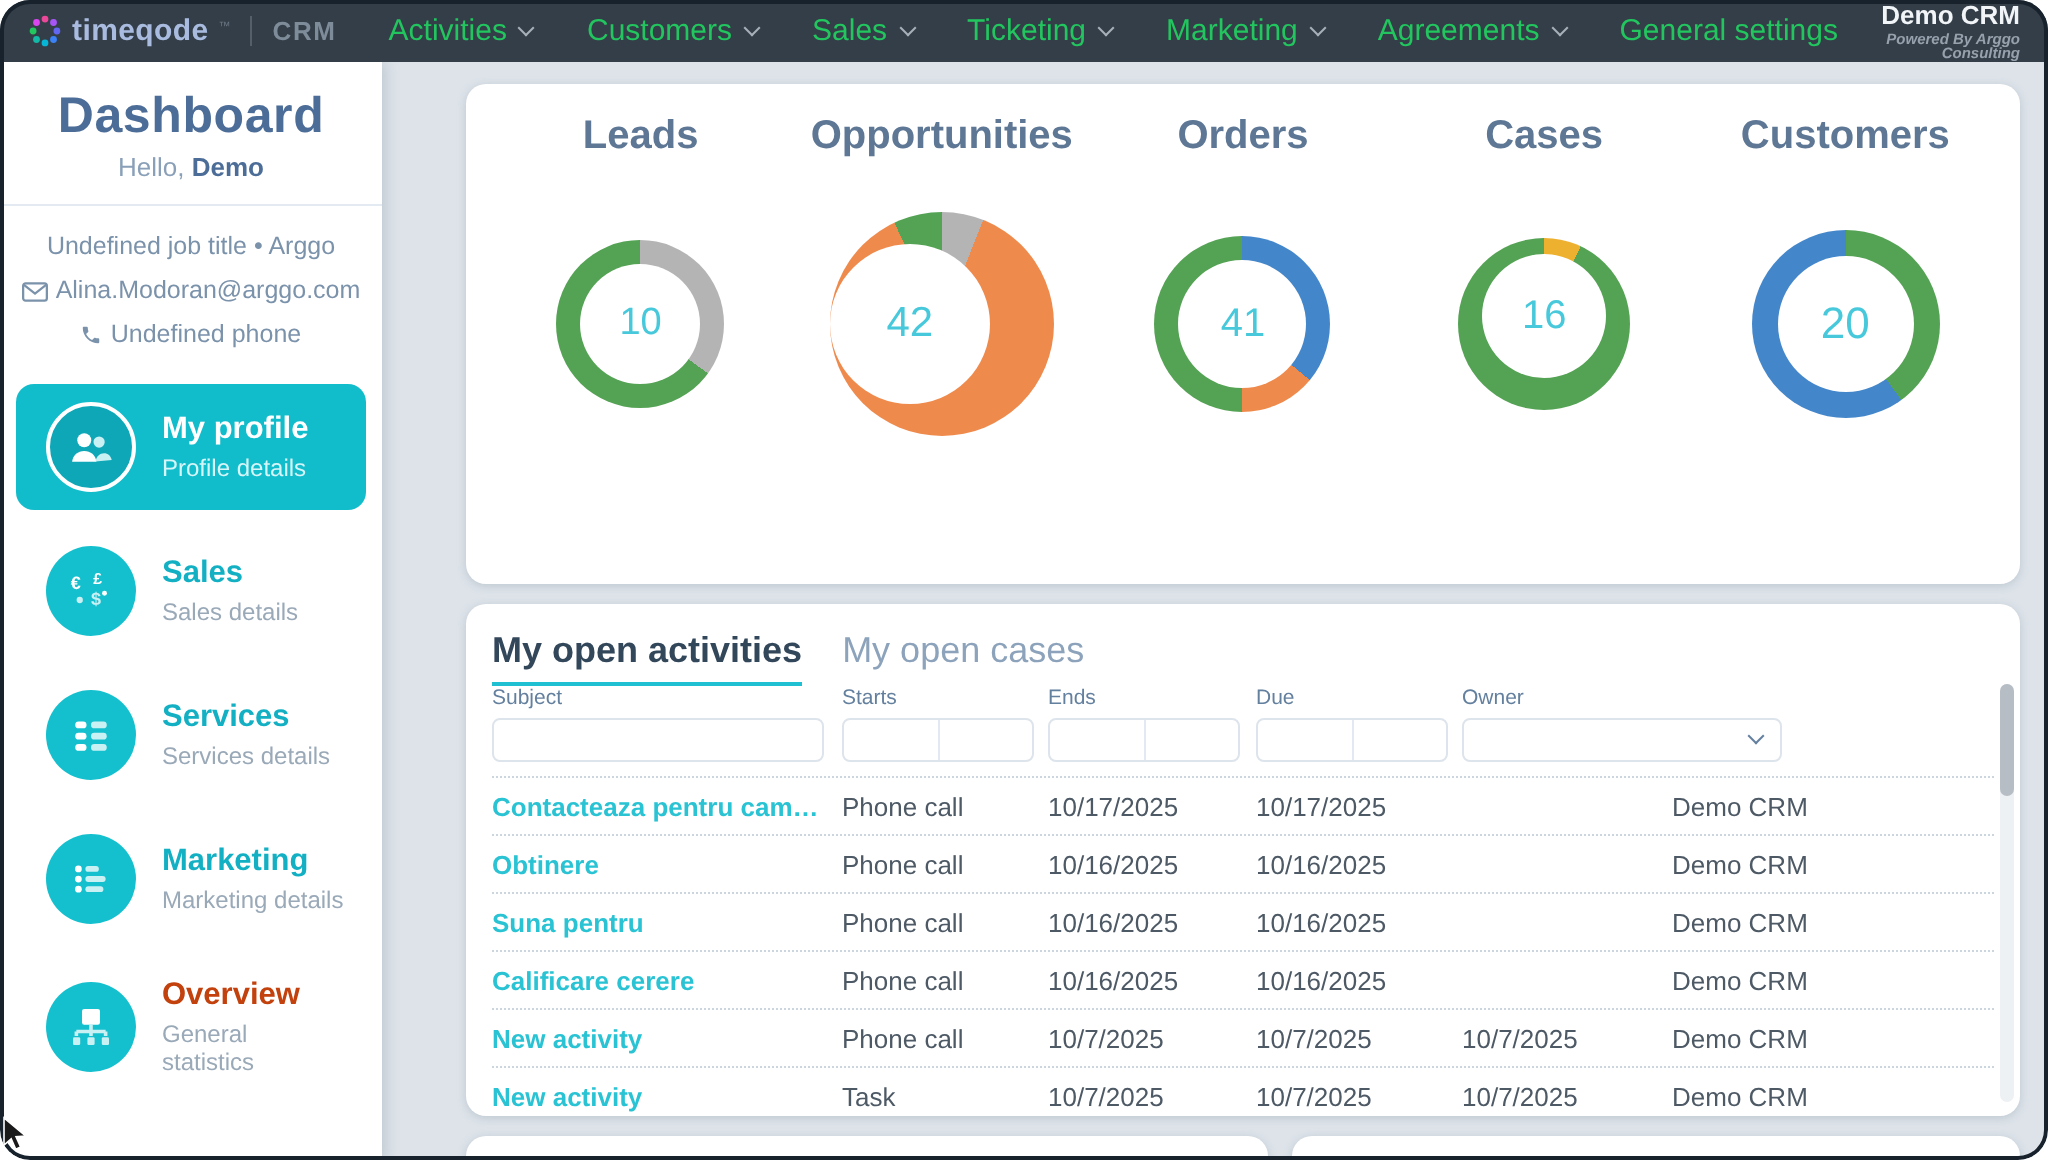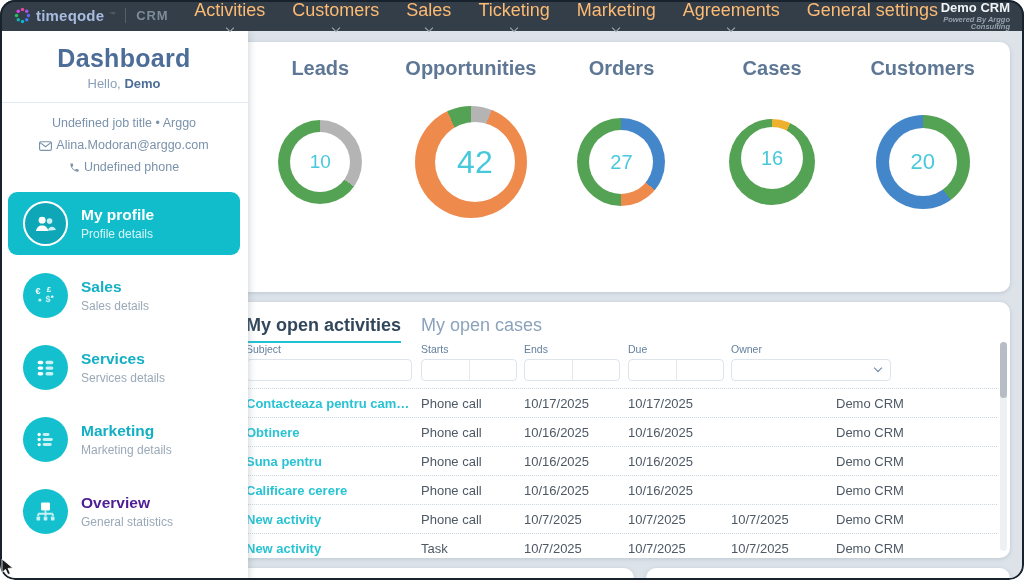--- a/index.html
+++ b/index.html
@@ -7,28 +7,28 @@
   .frame::after{content:"";position:absolute;inset:0;border-radius:15px;box-shadow:inset 0 0 0 2px #18222c;pointer-events:none;z-index:90;}
 
   
   .navbar{position:absolute;top:0;left:0;right:0;height:31px;background:#333e48;display:flex;align-items:center;padding:0 14px;z-index:10;box-sizing:border-box;}
   .brand{display:flex;align-items:center;gap:5px;cursor:pointer;}
   .brand-name{color:#a9bce0;font-size:15px;font-weight:700;letter-spacing:.2px;}
   .brand-mark{color:#6b7683;font-size:6px;align-self:flex-start;margin-top:4px;}
   .brand-sep{width:1px;height:15px;background:#555f6a;margin:0 5px;}
   .brand-suffix{color:#7e8b99;font-weight:700;font-size:13px;letter-spacing:.8px;}
   .nav-menu{display:flex;gap:27px;margin-left:26px;flex:1;}
-  .nav-item{color:#fdba74;font-size:18px;display:flex;align-items:center;gap:7px;cursor:pointer;white-space:nowrap;flex-direction:column;}
+  .nav-item{color:#22c55e;font-size:15px;display:flex;align-items:center;gap:7px;cursor:pointer;white-space:nowrap;}
   .chev{width:5px;height:5px;border-right:1.6px solid #a7b0b9;border-bottom:1.6px solid #a7b0b9;transform:rotate(45deg);margin-top:-3px;flex:none;}
   .nav-right{margin-left:auto;text-align:right;line-height:1;}
   .account-name{color:#f2f5f8;font-size:13px;font-weight:600;}
   .powered{color:#97a1ad;font-size:7.5px;font-style:italic;font-weight:700;margin-top:2px;}
 
   
-  .sidebar{position:absolute;top:31px;left:0;width:248px;bottom:0;background:#fff;box-shadow:2px 0 6px rgba(120,135,150,.28);z-index:5;}
+  .sidebar{position:absolute;top:31px;left:0;width:191px;bottom:0;background:#fff;box-shadow:2px 0 6px rgba(120,135,150,.28);z-index:5;}
   .sidebar-title{color:#4c6d97;font-size:25px;font-weight:800;text-align:center;margin:13px 0 3px;letter-spacing:.3px;}
   .greeting{text-align:center;font-size:13px;color:#8aa0b8;}
   .greeting .gname{color:#4c6d97;font-weight:700;}
   .divider{border-top:1px solid #e4eaf1;margin:10px 0;}
   .contact{text-align:center;font-size:12.5px;color:#7b92ab;line-height:1.75;}
   .contact svg{vertical-align:-2px;margin-right:4px;}
   .menu{margin-top:13px;}
   .menu-item{position:relative;display:flex;align-items:center;gap:13px;padding:9px 10px 9px 15px;margin:0 8px 9px;border-radius:9px;cursor:pointer;}
   .menu-item.active{background:#12bdcb;}
   .icon-circle{width:45px;height:45px;border-radius:50%;background:#15c0ce;flex:none;display:flex;align-items:center;justify-content:center;box-sizing:border-box;}
@@ -232,21 +232,21 @@
               <rect x="8" y="4" width="8" height="7" rx="1" fill="#ffffff"></rect>
               <path d="M12 11v3 M5.5 14h13 M5.5 14v2 M12 14v2 M18.5 14v2" stroke="#c9f0f3" stroke-width="1.6" fill="none"></path>
               <g fill="#c9f0f3">
                 <rect x="4" y="16.5" width="3.2" height="3.5" rx="0.6"></rect>
                 <rect x="10.4" y="16.5" width="3.2" height="3.5" rx="0.6"></rect>
                 <rect x="16.8" y="16.5" width="3.2" height="3.5" rx="0.6"></rect>
               </g>
             </svg>
           </div>
           <div class="mi-text">
-            <div class="mi-label" style="color: #4c1d95;">Overview</div>
+            <div class="mi-label" style="color: #c2410c;">Overview</div>
             <div class="mi-sub">General statistics</div>
           </div>
         </div>
       </div>
   </aside>
 
   <main class="main">
 
     <section class="card summary-card">
       <div class="donut-row" id="donut-row">
@@ -257,32 +257,32 @@
                 <div class="hole" style="height: 60px; width: 60px; top: 12px; left: 12px; font-size: 19px;">
                   <span>10</span>
                 </div>
               </div>
             </div>
           </div>
           <div class="donut-col">
             <div class="donut-header">Opportunities</div>
             <div class="donut-area">
               <div class="donut" style="height: 112px; width: 112px; background: conic-gradient(rgb(180, 180, 180) 0%, rgb(180, 180, 180) 6%, rgb(239, 138, 77) 6%, rgb(239, 138, 77) 93%, rgb(84, 162, 84) 93%, rgb(84, 162, 84) 100%);">
-                <div class="hole" style="height: 80px; width: 80px; top: 16px; left: 20px; font-size: 32px;">
+                <div class="hole" style="height: 80px; width: 80px; top: 16px; left: 0; font-size: 21px;">
                   <span>42</span>
                 </div>
               </div>
             </div>
           </div>
           <div class="donut-col">
             <div class="donut-header">Orders</div>
             <div class="donut-area">
               <div class="donut" style="height: 88px; width: 88px; background: conic-gradient(rgb(68, 134, 202) 0%, rgb(68, 134, 202) 36%, rgb(239, 138, 77) 36%, rgb(239, 138, 77) 50%, rgb(84, 162, 84) 50%, rgb(84, 162, 84) 100%);">
                 <div class="hole" style="height: 64px; width: 64px; top: 12px; left: 12px; font-size: 20px;">
-                  <span>27</span>
+                  <span>41</span>
                 </div>
               </div>
             </div>
           </div>
           <div class="donut-col">
             <div class="donut-header">Cases</div>
             <div class="donut-area">
               <div class="donut" style="height: 86px; width: 86px; background: conic-gradient(rgb(238, 176, 47) 0%, rgb(238, 176, 47) 7%, rgb(84, 162, 84) 7%, rgb(84, 162, 84) 100%);">
                 <div class="hole" style="height: 62px; width: 62px; top: 8px; left: 12px; font-size: 20px;">
                   <span>16</span>

